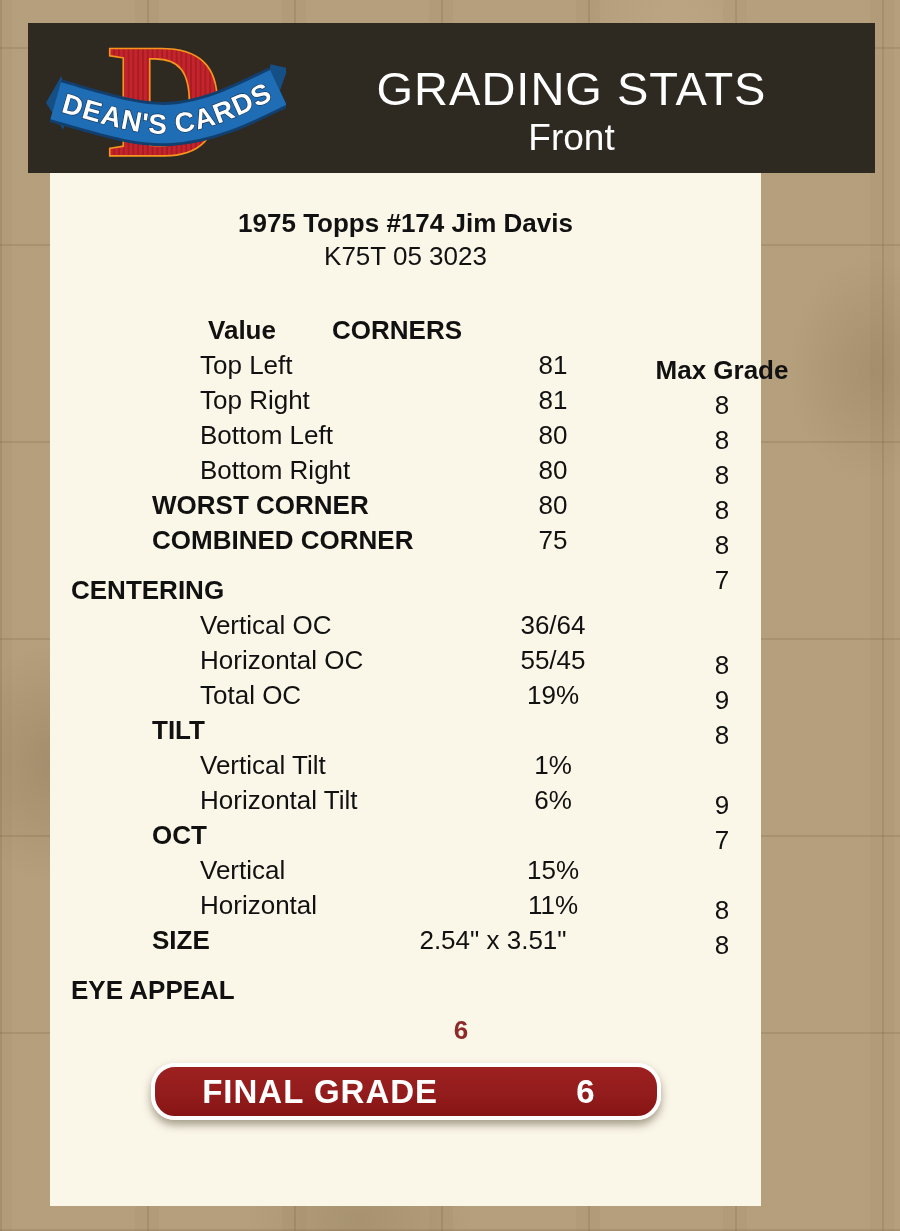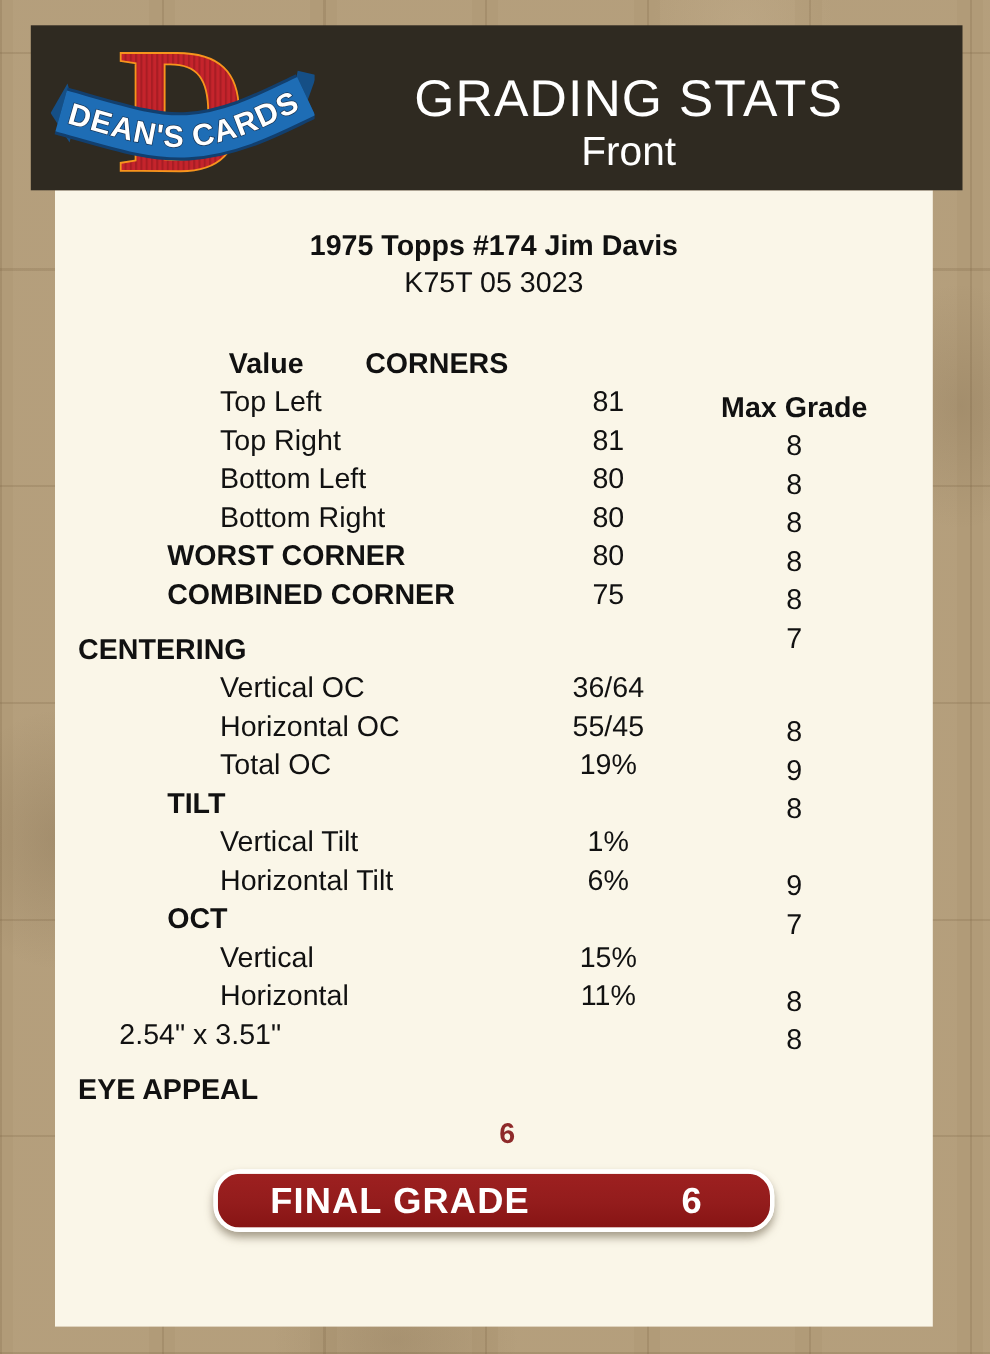--- a/index.html
+++ b/index.html
@@ -15,21 +15,21 @@
     background-image:
       radial-gradient(ellipse 140px 170px at 6% 62%, rgba(92,72,46,.20), transparent 70%),
       radial-gradient(ellipse 120px 160px at 97% 30%, rgba(92,72,46,.16), transparent 70%),
       radial-gradient(ellipse 160px 120px at 40% 99%, rgba(92,72,46,.15), transparent 70%),
       radial-gradient(ellipse 120px 140px at 75% 2%, rgba(220,200,170,.16), transparent 70%),
       repeating-linear-gradient(90deg, rgba(122,98,66,.22) 0 2px, transparent 2px 147px),
       repeating-linear-gradient(0deg, rgba(122,98,66,.22) 0 2px, transparent 2px 197px),
       repeating-linear-gradient(90deg, transparent 0 12px, rgba(212,192,160,.10) 12px 135px, transparent 135px 147px);
   }
   .panel{
-    position:absolute;left:50px;top:173px;width:798px;height:1033px;z-index:1;
+    position:absolute;left:50px;top:173px;width:711px;height:1033px;z-index:1;
     background:var(--c-panel-bg,#faf6e8);
     box-sizing:border-box;padding-top:34px;
     color:var(--c-text,#111);
   }
   .header-bar{
     position:absolute;left:28px;top:23px;width:847px;height:150px;z-index:2;
     background:var(--c-header-bg,#2f2a21);
   }
   .logo{position:absolute;left:18px;top:6px;width:240px;height:136px;}
   .logo svg{width:100%;height:100%;display:block;}
@@ -184,20 +184,21 @@
           <div class="cell label">Vertical</div>
           <div class="cell value">15%</div>
           <div class="cell grade">8</div>
         </div>
         <div class="trow item">
           <div class="cell label">Horizontal</div>
           <div class="cell value">11%</div>
           <div class="cell grade">8</div>
         </div>
         <div class="trow section">
+          <div class="cell label">SIZE</div>
           <div class="cell value shift-left">2.54" x 3.51"</div>
           <div class="cell grade"></div>
         </div>
         <div class="trow section gap-before">
           <div class="cell label">EYE APPEAL</div>
           <div class="cell grade red">6</div>
         </div>
       </div>
   </div>
 

